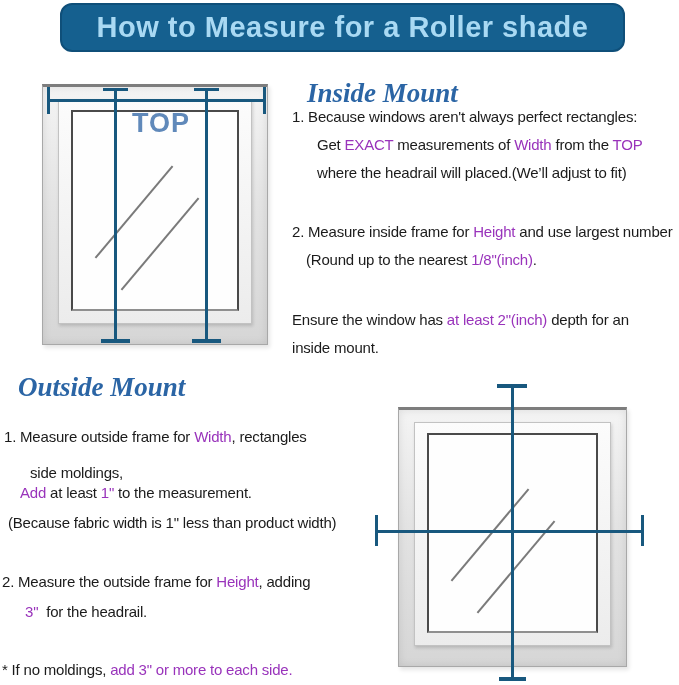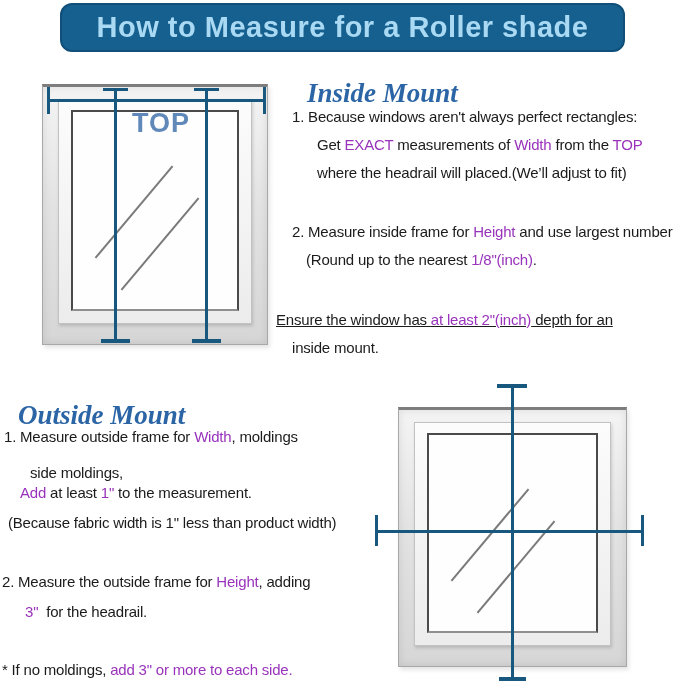--- a/index.html
+++ b/index.html
@@ -24,34 +24,34 @@
   }
 
   
   .mount-h {
     position:absolute; margin:16px;
     font-family:"Liberation Serif", serif; font-style:italic; font-weight:600;
     font-size:27px; color:var(--heading-blue,#2b65a5);
     white-space:nowrap;
   }
   .h-inside  { left:291px; top:62px; }
-  .h-outside { left:2px;  top:384px; }
+  .h-outside { left:2px;  top:356px; }
 
   
   .tl {
     position:absolute; white-space:nowrap;
     font-size:15px; letter-spacing:-0.2px; color:var(--body-text,#1b1b1b);
   }
   .c-purple { color:var(--purple,#9933bb); }
   .il1 { left:292px; top:108px; }
   .il2 { left:317px; top:136px; }
   .il3 { left:317px; top:164px; }
   .il4 { left:292px; top:223px; }
   .il5 { left:306px; top:251px; }
-  .il6 { left:276px; top:311px;text-decoration:underline; }
+  .il6 { left:292px; top:311px; }
   .il7 { left:292px; top:339px; }
   .ol1 { left:4px;  top:428px; }
   .ol2 { left:30px; top:456px;margin-top:8px; }
   .ol3 { left:20px; top:484px; }
   .ol4 { left:8px;  top:514px; }
   .ol5 { left:2px;  top:573px; }
   .ol6 { left:25px; top:603px; }
   .ol7 { left:2px;  top:661px; }
 
   
@@ -139,21 +139,21 @@
   <h2 class="mount-h h-inside">Inside Mount</h2>
   <div class="tl il1"><span>1. Because windows aren't always perfect rectangles:</span></div>
   <div class="tl il3"><span>where the headrail will placed.(We’ll adjust to fit)</span></div>
   <div class="tl il2"><span>Get </span><span class="c-purple">EXACT</span><span> measurements of </span><span class="c-purple">Width</span><span> from the </span><span class="c-purple">TOP</span></div>
   <div class="tl il4"><span>2. Measure inside frame for </span><span class="c-purple">Height</span><span> and use largest number</span></div>
   <div class="tl il5"><span>(Round up to the nearest </span><span class="c-purple">1/8"(inch)</span><span>.</span></div>
   <div class="tl il6"><span>Ensure the window has </span><span class="c-purple">at least 2"(inch)</span><span> depth for an</span></div>
   <div class="tl il7"><span>inside mount.</span></div>
 
   <h2 class="mount-h h-outside">Outside Mount</h2>
-  <div class="tl ol1"><span>1. Measure outside frame for </span><span class="c-purple">Width</span><span>, moldings</span></div>
+  <div class="tl ol1"><span>1. Measure outside frame for </span><span class="c-purple">Width</span><span>, rectangles</span></div>
   <div class="tl ol2"><span>side moldings,</span></div>
   <div class="tl ol3"><span class="c-purple">Add</span><span> at least </span><span class="c-purple">1"</span><span> to the measurement.</span></div>
   <div class="tl ol4"><span>(Because fabric width is 1" less than product width)</span></div>
   <div class="tl ol5"><span>2. Measure the outside frame for </span><span class="c-purple">Height</span><span>, adding</span></div>
   <div class="tl ol6"><span class="c-purple">3"</span><span>&nbsp; for the headrail.</span></div>
   <div class="tl ol7"><span>* If no moldings, </span><span class="c-purple">add 3" or more to each side.</span></div>
 
   <div class="win win-b">
     <div class="outer"></div>
     <div class="sash">

